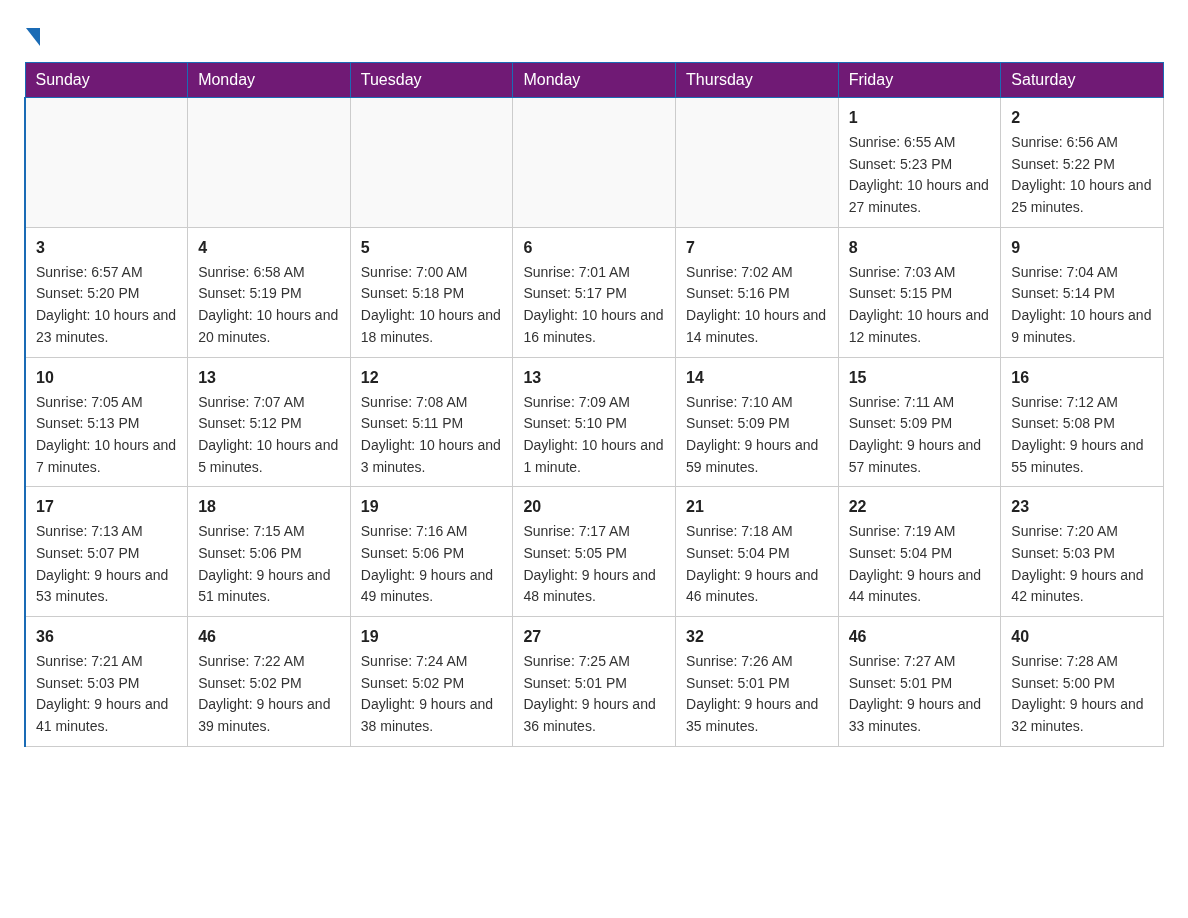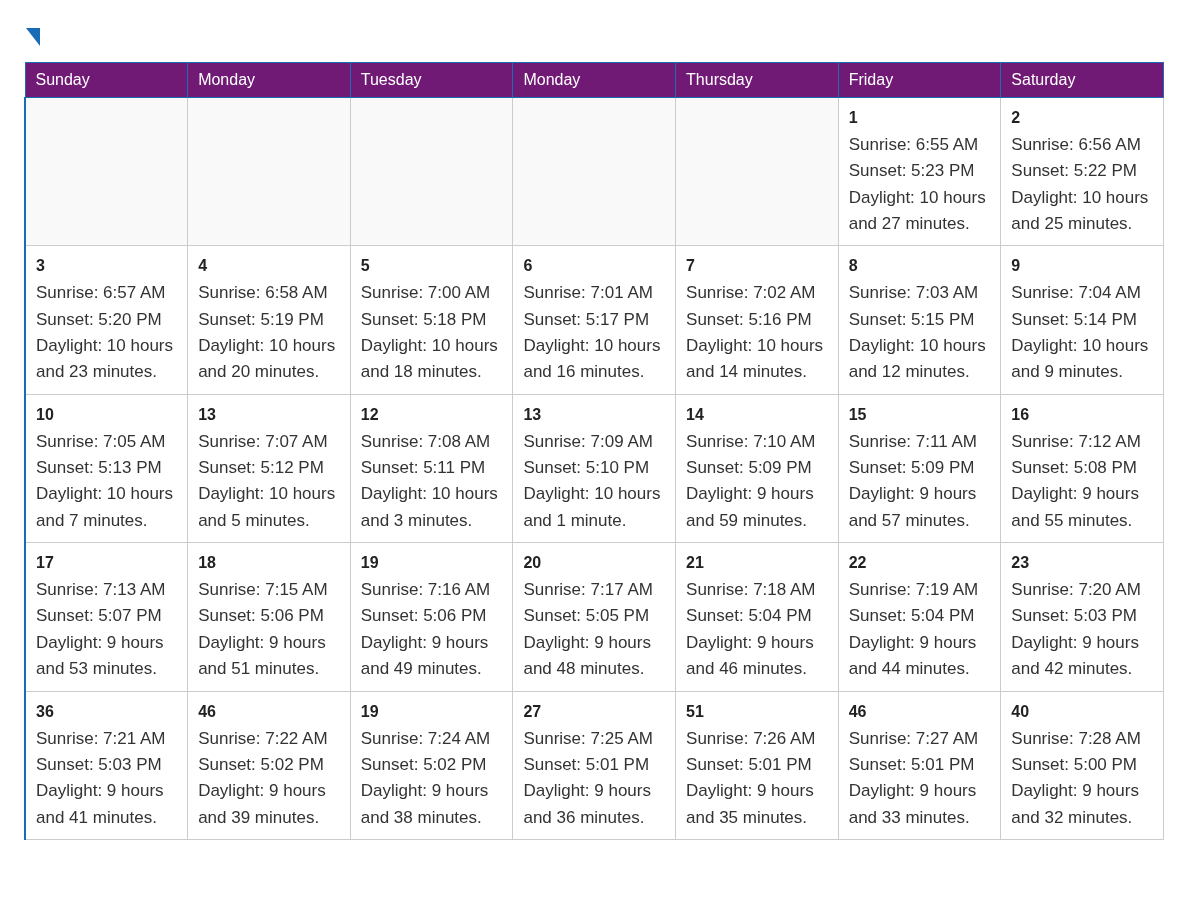--- a/index.html
+++ b/index.html
@@ -88,21 +88,21 @@
     }
     .day-number {
       font-size: 16px;
       font-weight: bold;
       color: #222;
       display: block;
       margin-bottom: 2px;
     }
     .sun-info {
       color: #333;
-      font-size: 17px;
+      font-size: 14px;
       line-height: 1.55;
     }
     .empty-cell {
       background: #f9f9f9;
     }
   </style>
 </head>
 <body>
 
 <div class="header">
@@ -251,21 +251,21 @@
         </td>
         <td>
           <span class="day-number">19</span>
           <div class="sun-info">Sunrise: 7:24 AM<br>Sunset: 5:02 PM<br>Daylight: 9 hours and 38 minutes.</div>
         </td>
         <td>
           <span class="day-number">27</span>
           <div class="sun-info">Sunrise: 7:25 AM<br>Sunset: 5:01 PM<br>Daylight: 9 hours and 36 minutes.</div>
         </td>
         <td>
-          <span class="day-number">51</span>
+          <span class="day-number">32</span>
           <div class="sun-info">Sunrise: 7:26 AM<br>Sunset: 5:01 PM<br>Daylight: 9 hours and 35 minutes.</div>
         </td>
         <td>
           <span class="day-number">46</span>
           <div class="sun-info">Sunrise: 7:27 AM<br>Sunset: 5:01 PM<br>Daylight: 9 hours and 33 minutes.</div>
         </td>
         <td>
           <span class="day-number">40</span>
           <div class="sun-info">Sunrise: 7:28 AM<br>Sunset: 5:00 PM<br>Daylight: 9 hours and 32 minutes.</div>
         </td>

